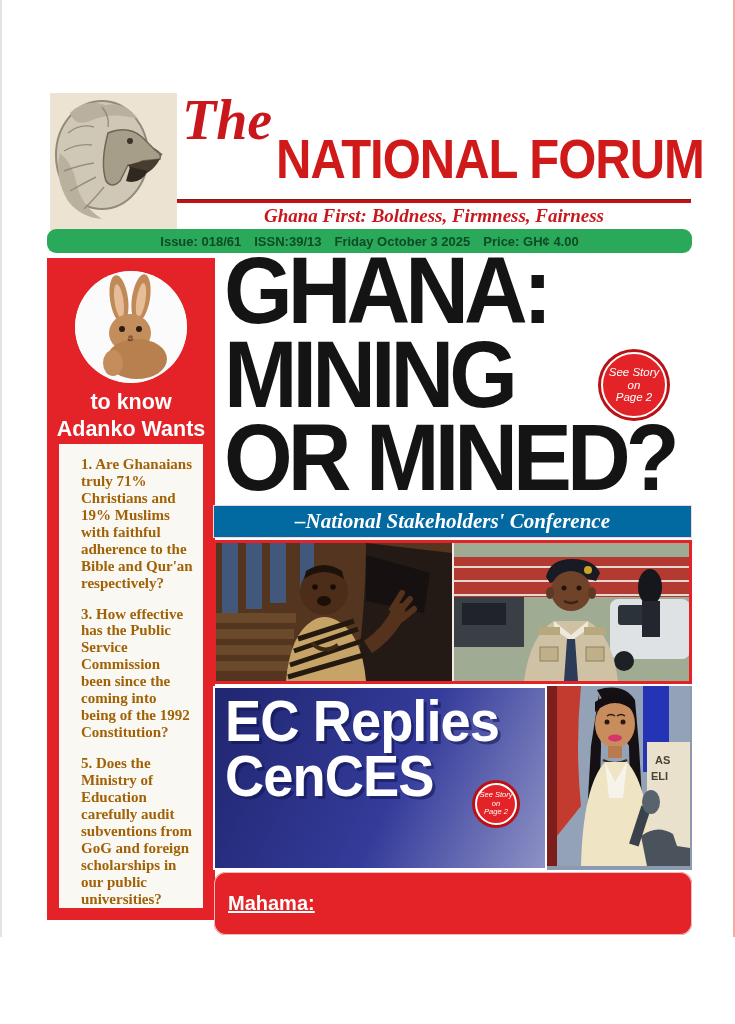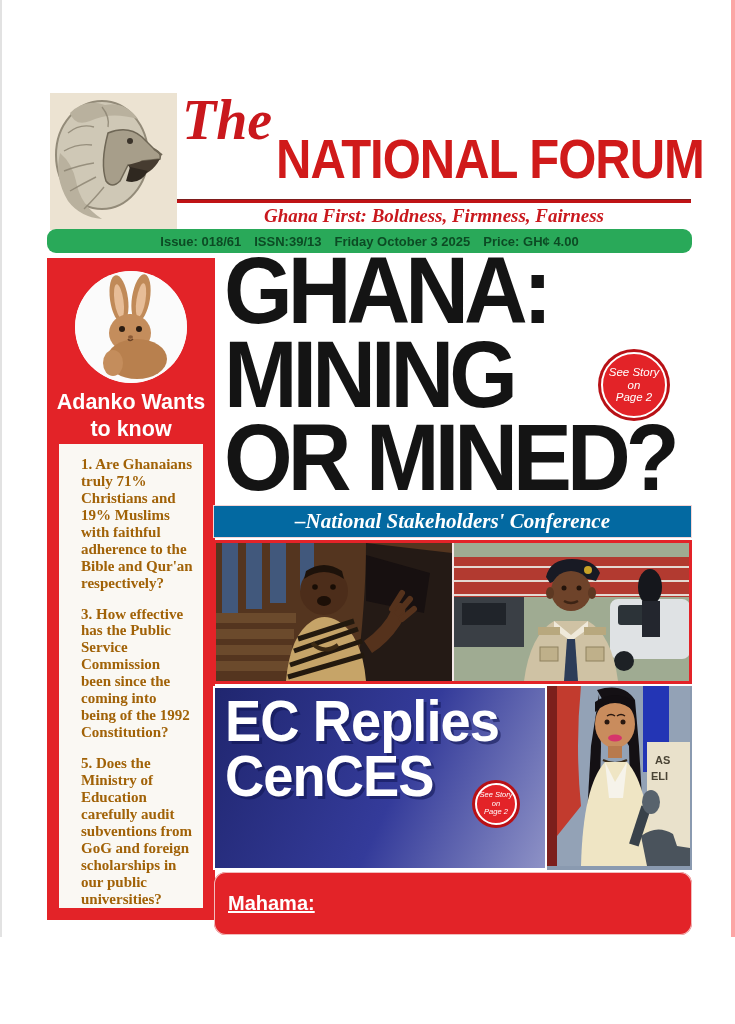--- a/index.html
+++ b/index.html
@@ -1,18 +1,18 @@
 <!DOCTYPE html>
 <html><head>
 <meta charset="utf-8">
 <style>
   html,body{margin:0;padding:0;background:#fff;}
   *{box-sizing:border-box;}
   .page{position:relative;width:735px;height:937px;background:#fff;
-        border-left:2px solid #e2e2e2;border-right:4px solid #fca5a5;
+        border-left:2px solid #e2e2e2;border-right:2px solid #fca5a5;
         font-family:"Liberation Sans",sans-serif;overflow:hidden;}
 
   
   .lion{position:absolute;left:48px;top:93px;width:127px;height:137px;background:#ece3d2;overflow:hidden;}
   .the{position:absolute;left:180px;top:88px;font-family:"Liberation Serif",serif;
        font-style:italic;font-weight:bold;font-size:56px;color:#c9181d;}
   .ttl{position:absolute;left:274px;top:128px;font-weight:800;font-size:49px;letter-spacing:-1px;
        color:#d01a1a;transform:scale(1.0,1.12);transform-origin:left top;white-space:nowrap;}
   .rule{position:absolute;left:175px;top:199px;width:514px;height:4px;background:#c01316;border-top:1px solid #7e1d1d;}
   .tag{position:absolute;left:175px;top:205px;width:514px;text-align:center;
@@ -118,22 +118,22 @@
           <ellipse cx="62" cy="88" rx="30" ry="20" fill="#b8804e"></ellipse>
           <ellipse cx="38" cy="92" rx="10" ry="13" fill="#c48d5c"></ellipse>
           <circle cx="47" cy="58" r="3" fill="#2a1c12"></circle>
           <circle cx="64" cy="58" r="3" fill="#2a1c12"></circle>
           <path d="M53 68 Q55 71 58 68" stroke="#6b4226" stroke-width="1.6" fill="none"></path>
           <ellipse cx="55.5" cy="66" rx="2.5" ry="1.8" fill="#8a5a36"></ellipse>
         </g>
       </svg>
     </div>
     <div class="adanko">
+      <div>to know</div>
       <div>Adanko Wants</div>
-      <div>to know</div>
     </div>
     <div class="qbox">
       <p>1. Are Ghanaians truly 71% Christians and 19% Muslims with faithful adherence to the Bible and Qur'an respectively?</p>
       <p>3. How effective has the Public Service Commission been since the coming into being of the 1992 Constitution?</p>
       <p>5. Does the Ministry of Education carefully audit subventions from GoG and foreign scholarships in our public universities?</p>
     </div>
   </div>
 
   <div class="headline">
     <div>GHANA:</div>

